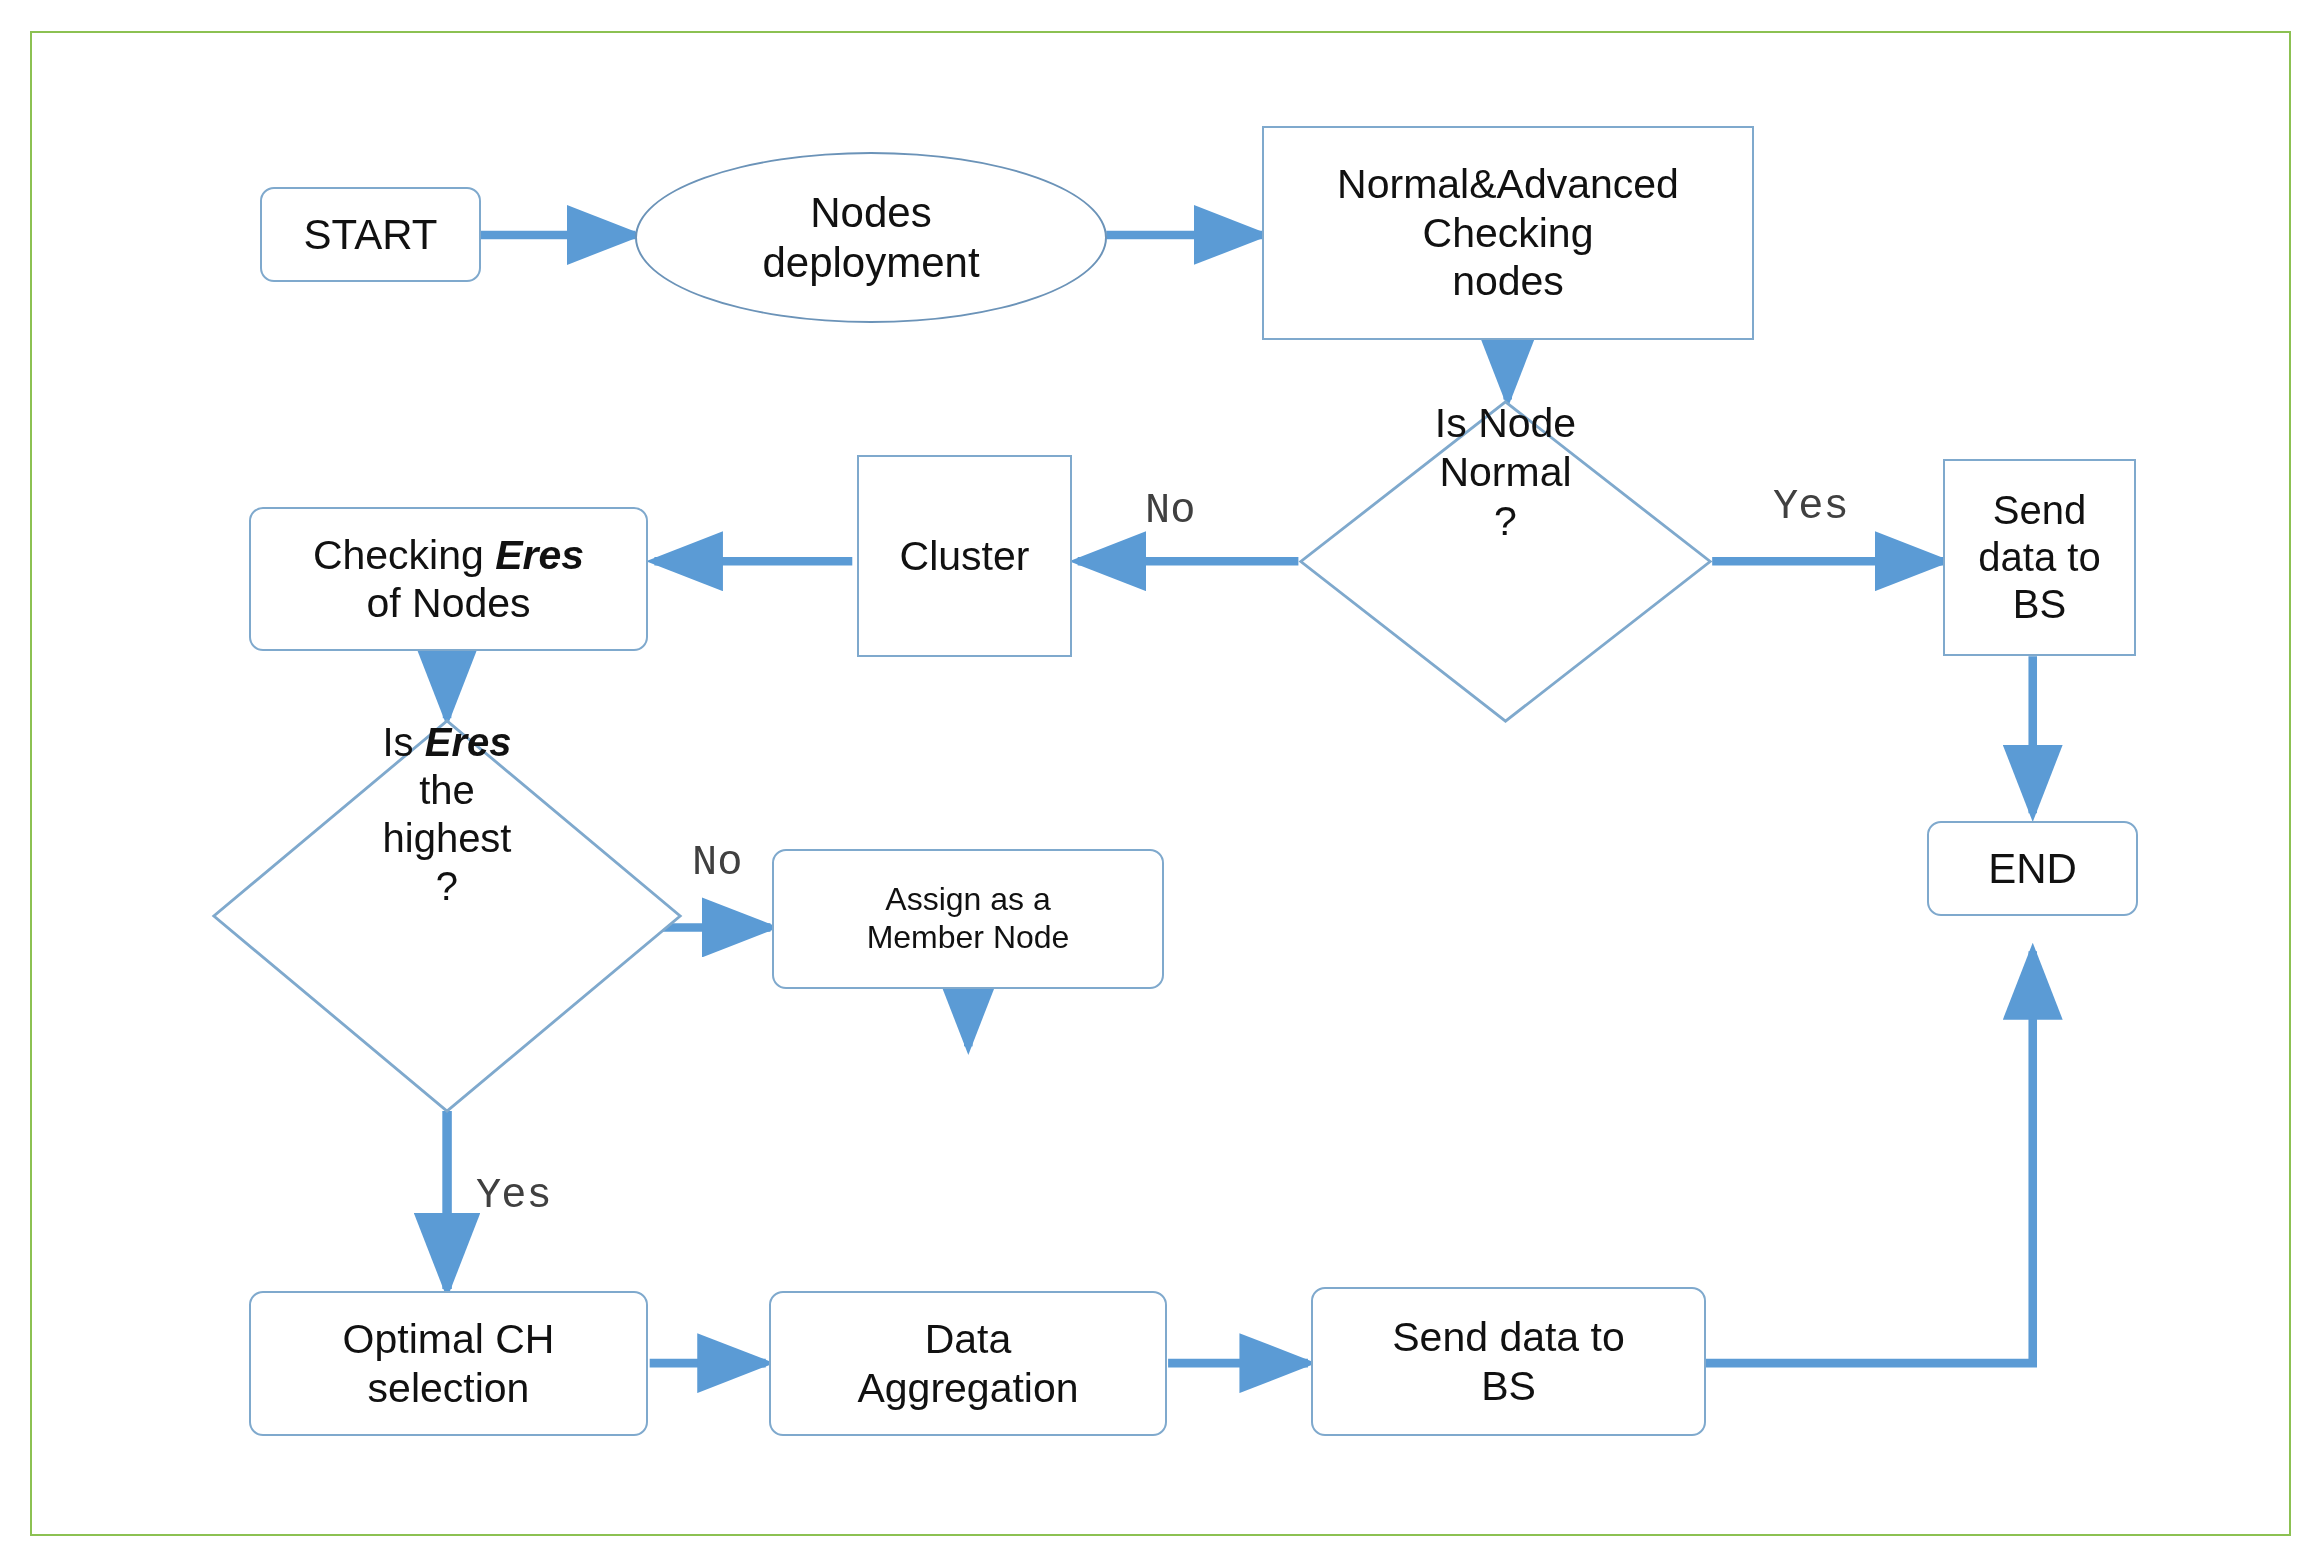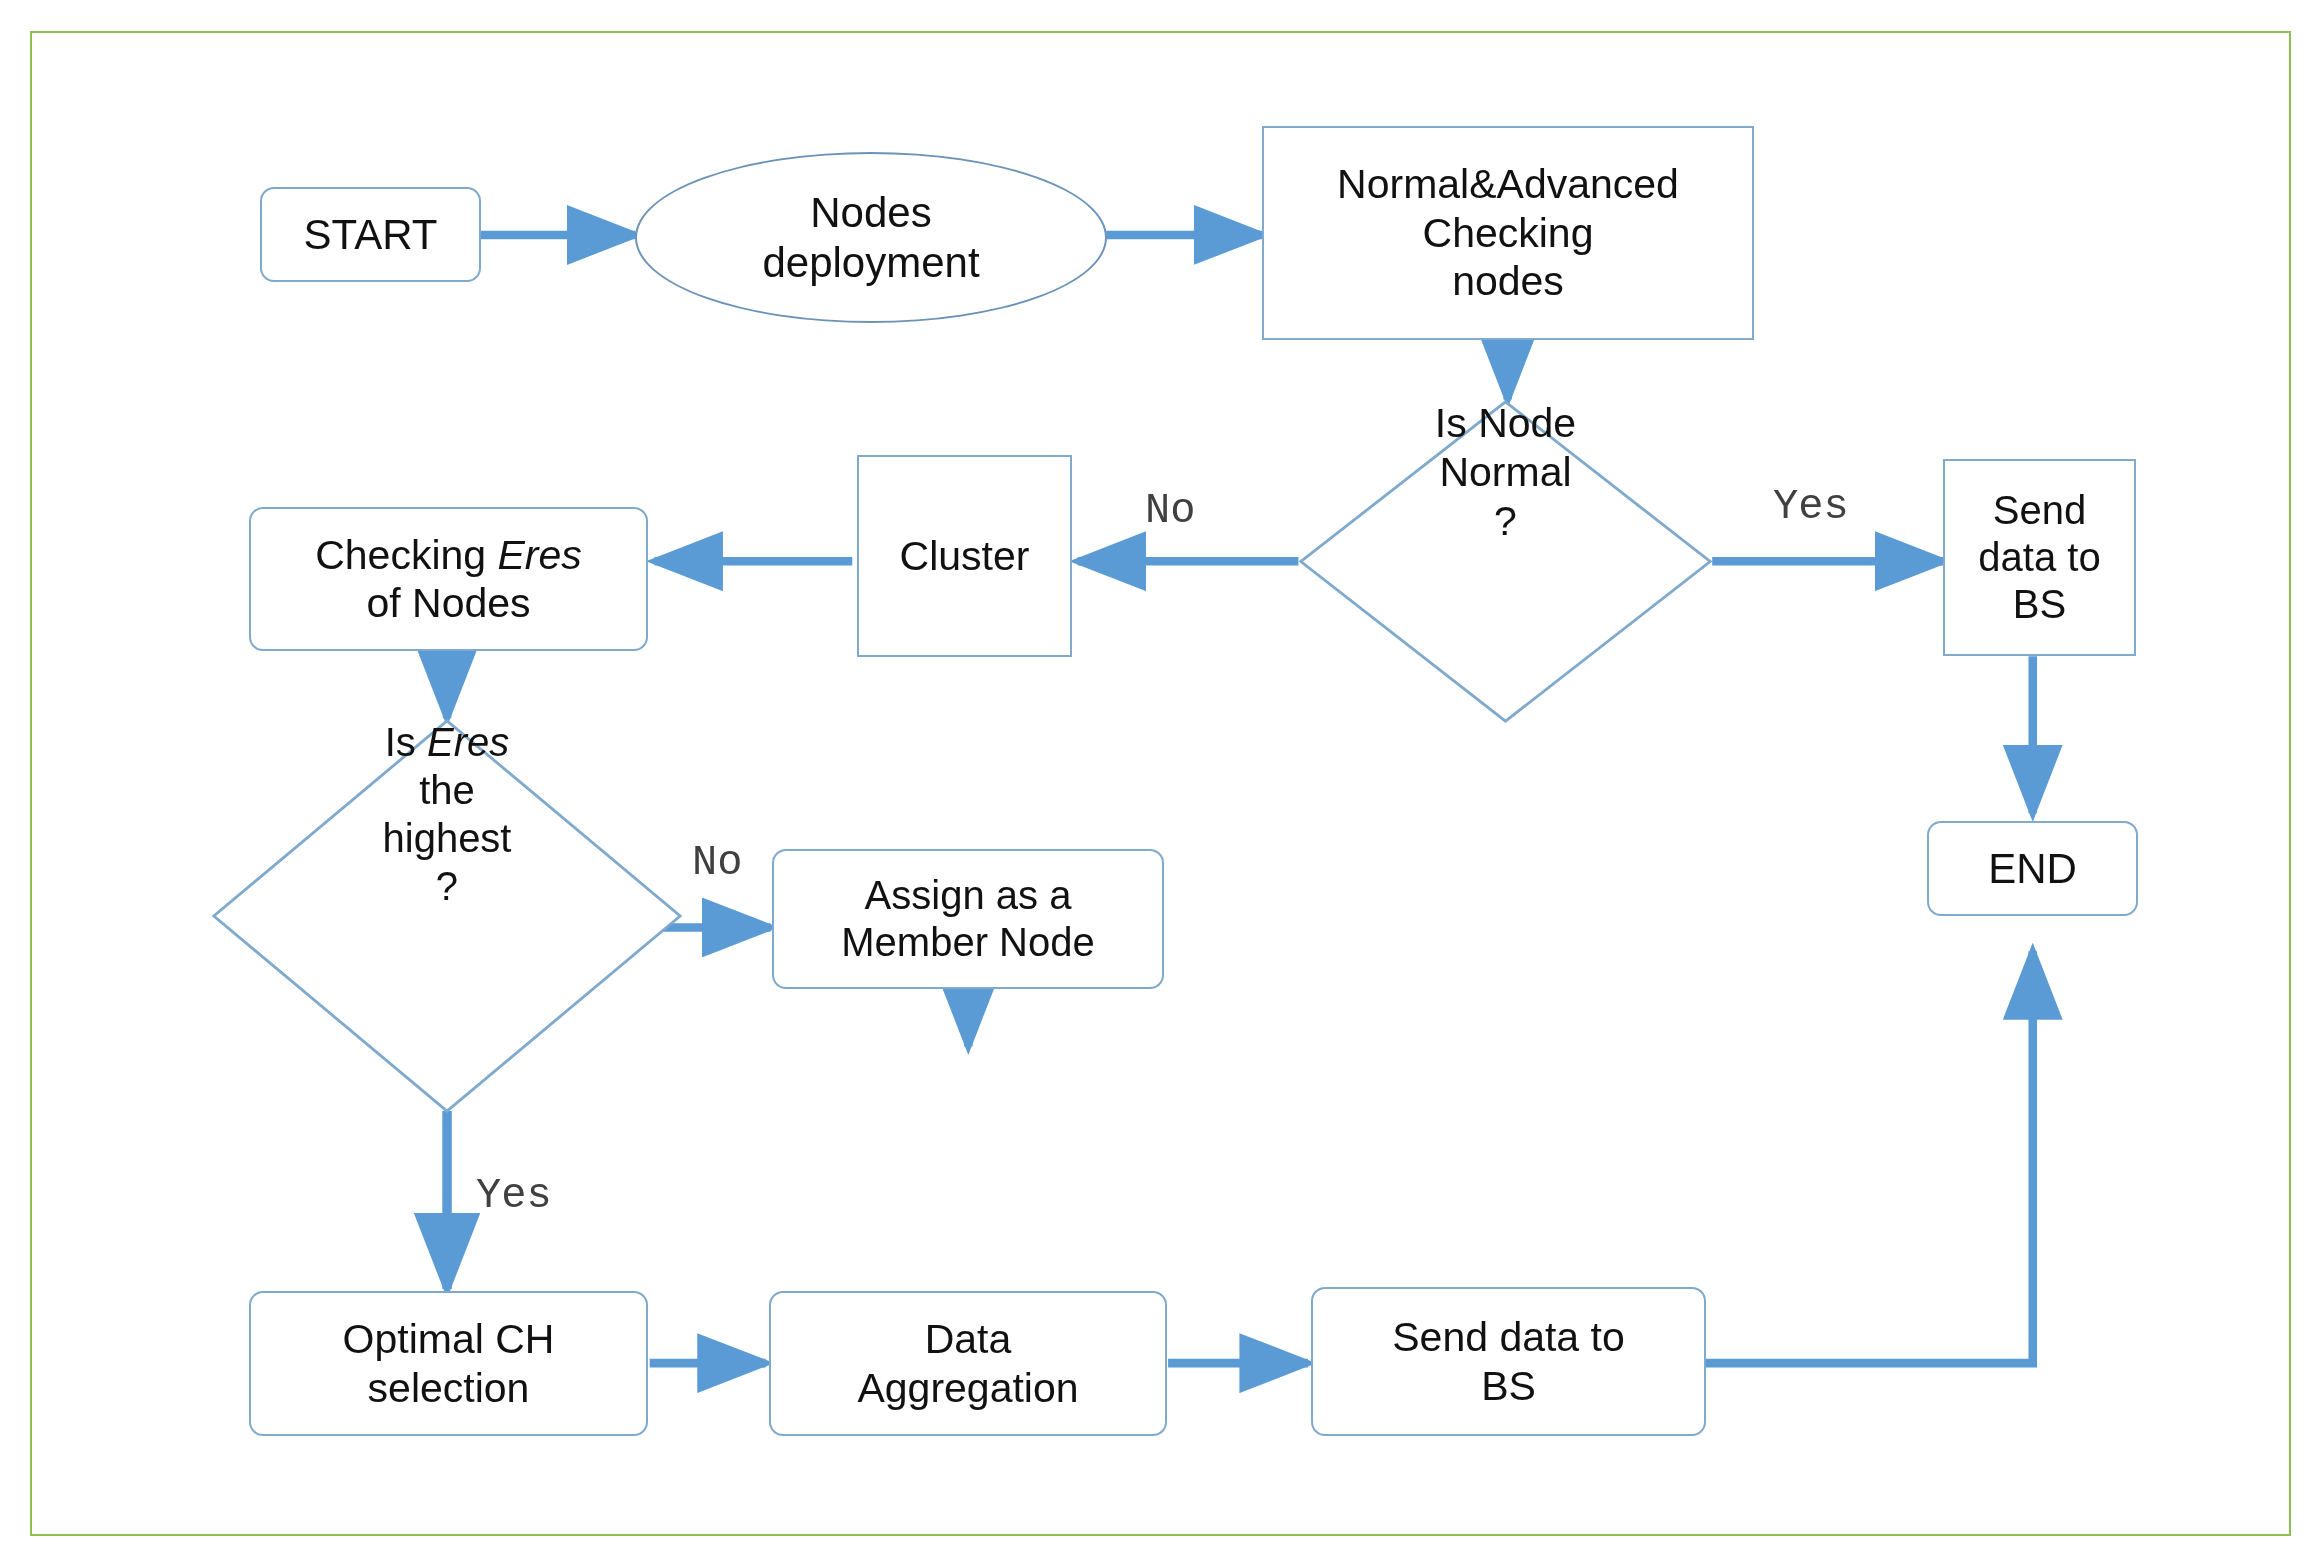--- a/index.html
+++ b/index.html
@@ -80,21 +80,21 @@
     line-height: 1.2;
     font-family: "Liberation Sans", sans-serif;
   }
   .edge-label {
     position: absolute;
     color: #404040;
     font-family: Liberation Mono, monospace;
     white-space: nowrap;
   }
   .em-term {
-    font-weight: normal;
+    font-weight: bold;
     font-style: italic;
   }
   .nl { display: block; }
 </style>
 </head>
 <body>
 
 <div id="canvas">
   <div id="frame"></div>
 
@@ -192,21 +192,21 @@
       <polygon points="248,3 493,208 248,413 3,208" fill="#ffffff" stroke="#7fa9cd" stroke-width="3"></polygon>
     </svg>
     <span class="diamond-label" style="font-size:40px;">
       <span class="nl"><span>Is </span><span class="em-term">Eres</span></span>
       <span class="nl">the</span>
       <span class="nl">highest</span>
       <span class="nl">?</span>
     </span>
   </div>
 
-  <div class="node rect-round" style="left:772px; top:849px; width:392px; height:140px; font-size:40px;">
+  <div class="node rect-round" style="left:772px; top:849px; width:392px; height:140px; font-size:32px;">
     <span>
       <span class="nl">Assign as a</span>
       <span class="nl">Member Node</span>
     </span>
   </div>
 
 
   <div class="node rect-round" style="left:249px; top:1291px; width:399px; height:145px; font-size:41px;">
     <span>
       <span class="nl">Optimal CH</span>

